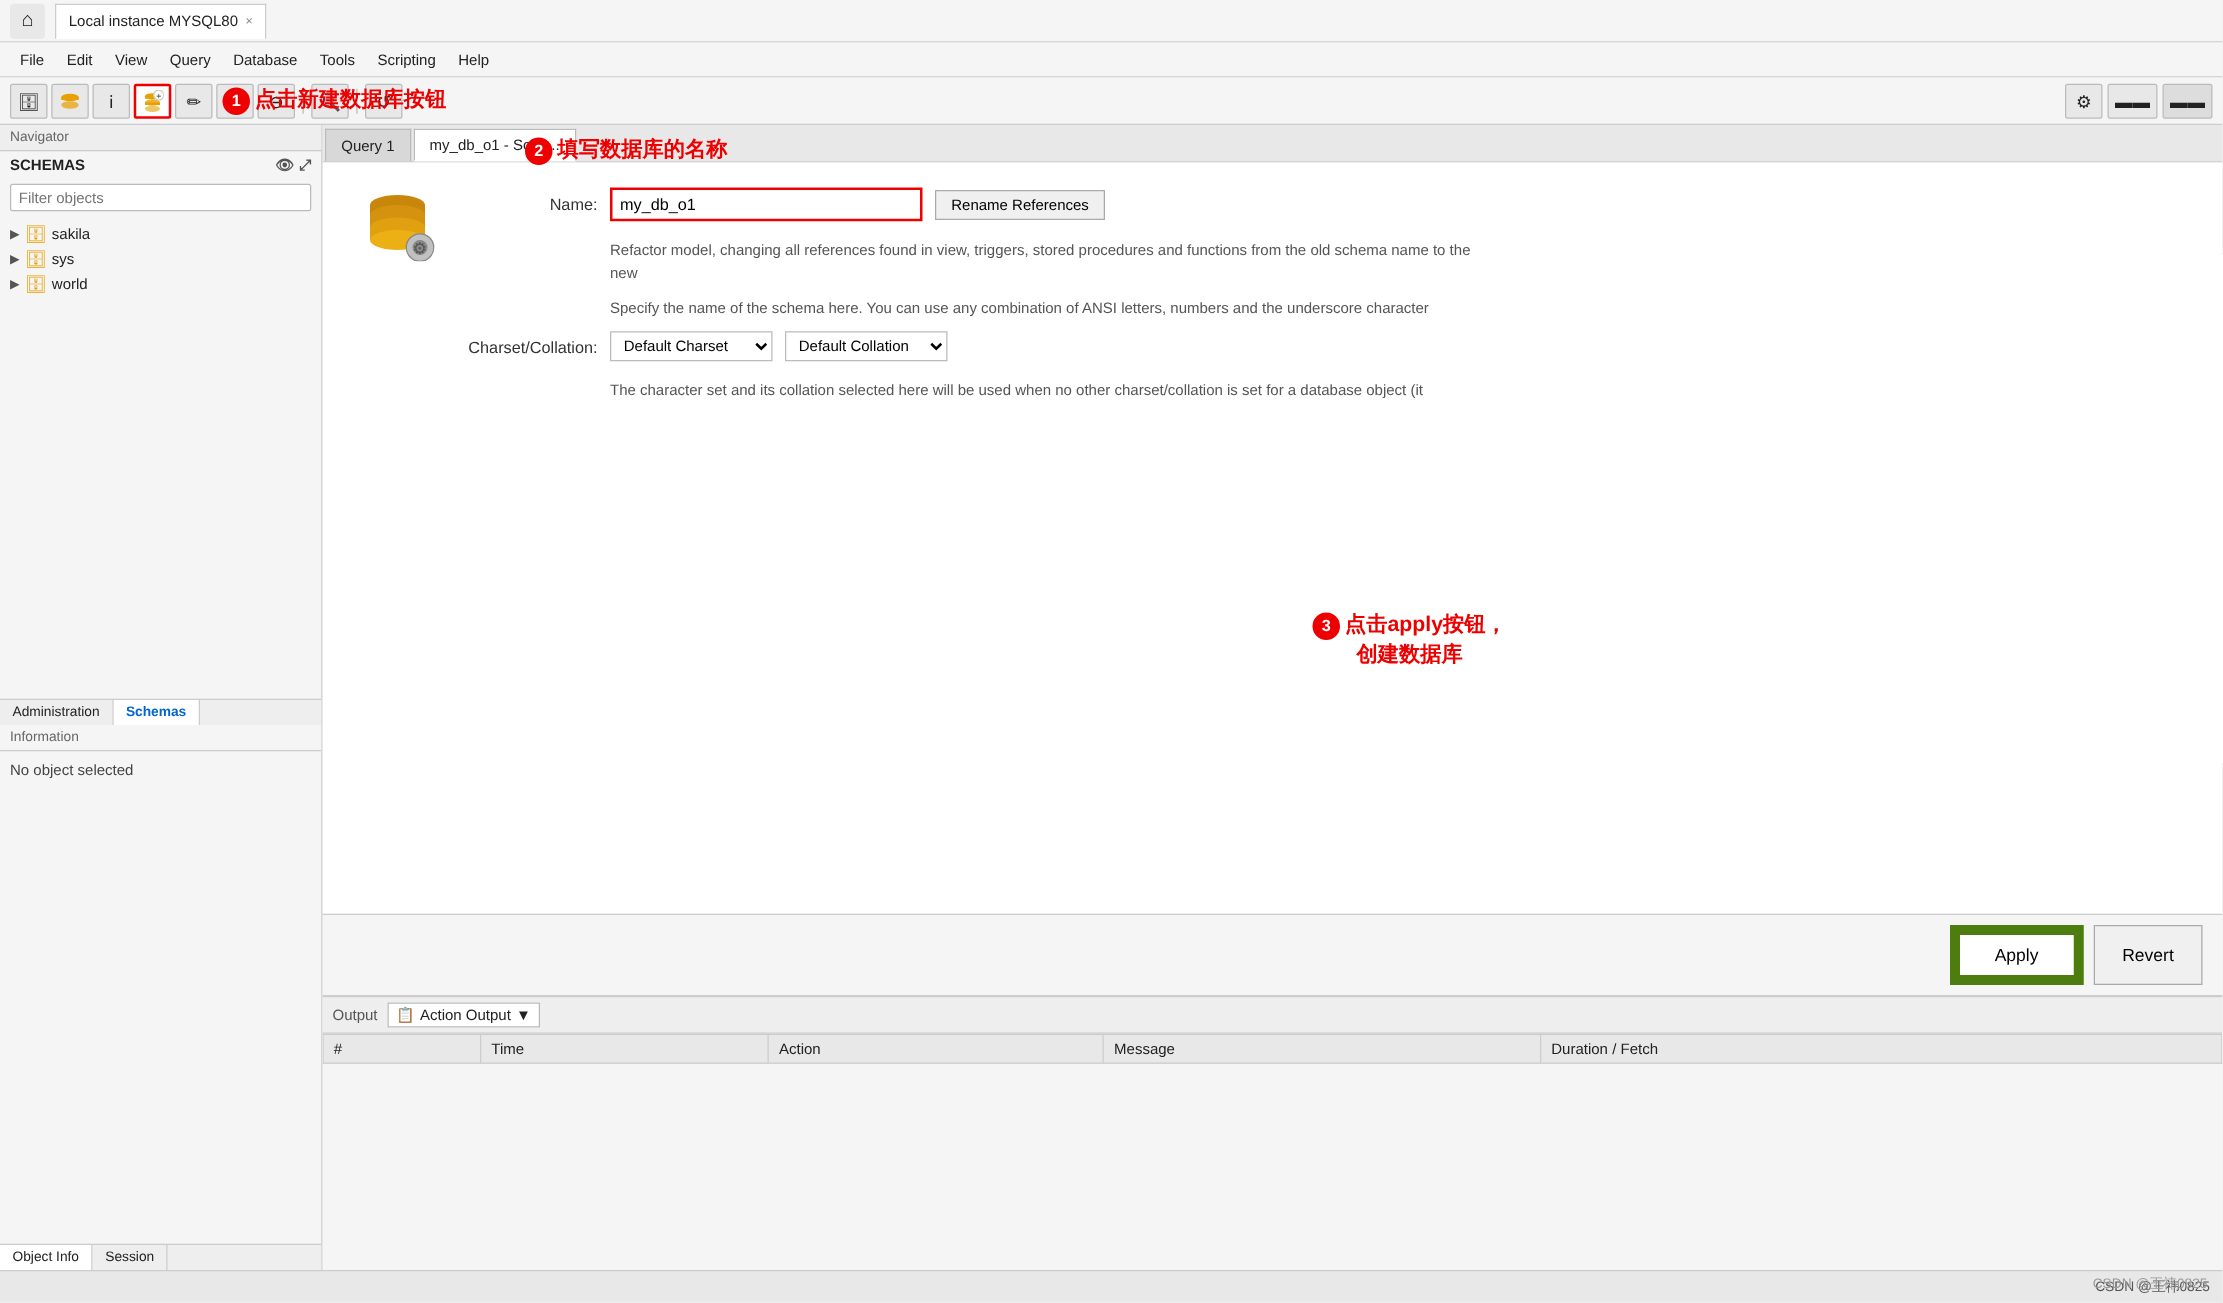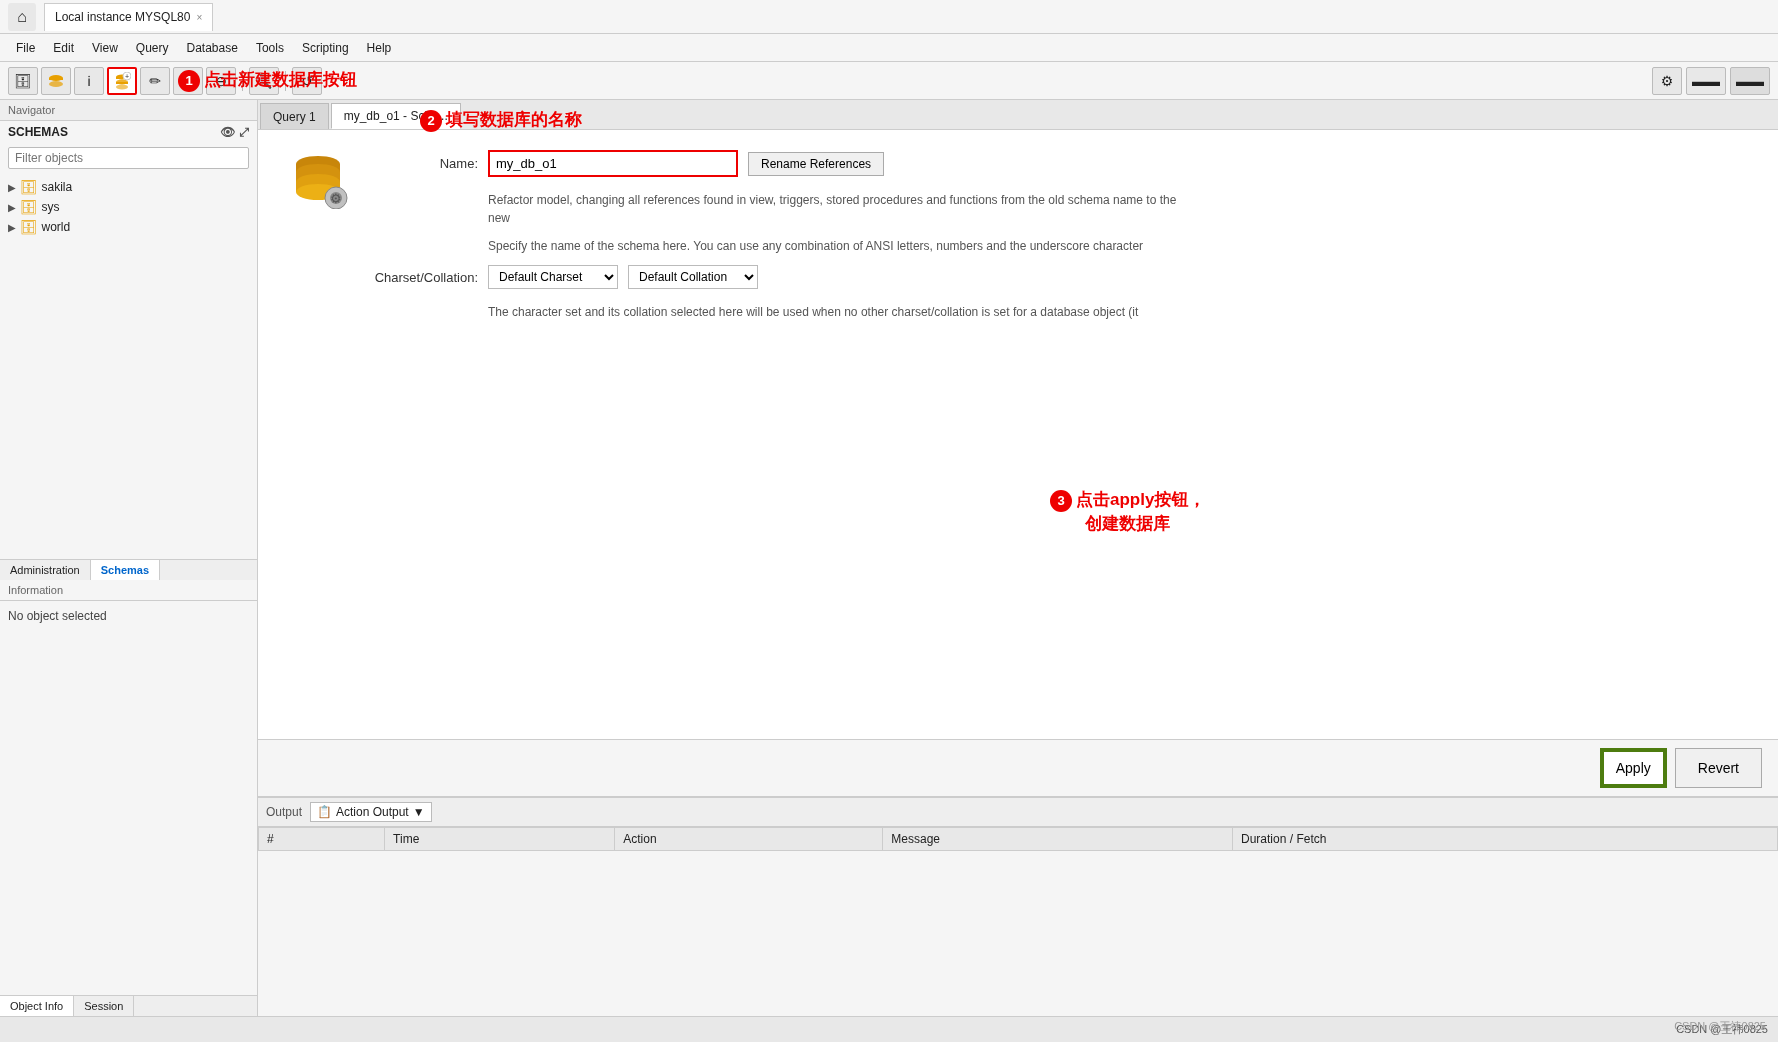--- a/index.html
+++ b/index.html
@@ -64,21 +64,21 @@
     .field-desc { margin-left: 120px; font-size: 12px; color: #555; max-width: 700px; line-height: 1.5; margin-bottom: 10px; }
     .charset-row { display: flex; align-items: center; gap: 10px; }
     .select-box { padding: 3px 6px; border: 1px solid #bbb; background: #fff; font-size: 12px; min-width: 130px; }
     .circle-num { display: inline-flex; align-items: center; justify-content: center; width: 22px; height: 22px; background: #e00; color: #fff; border-radius: 50%; font-size: 13px; font-weight: bold; margin-right: 4px; }
 
     
     .schema-tabs-section { display: flex; align-items: center; border-top: 1px solid #ccc; background: #f0f0f0; height: 32px; padding: 0 10px; gap: 2px; }
     .schema-sub-tab { padding: 4px 12px; font-size: 12px; cursor: pointer; border: 1px solid #bbb; background: #e8e8e8; margin-right: 2px; }
     .schema-sub-tab.active { background: #fff; border-bottom: 1px solid #fff; }
     .action-row { display: flex; justify-content: flex-end; padding: 8px 16px; gap: 8px; background: #f5f5f5; border-top: 1px solid #ccc; }
-    .apply-btn { padding: 8px 12px; background: #fff; border: 4px solid #4d7c0f; font-size: 14px; cursor: pointer; font-weight: 500; }
+    .apply-btn { padding: 8px 28px; background: #fff; border: 8px solid #4d7c0f; font-size: 14px; cursor: pointer; font-weight: 500; }
     .revert-btn { padding: 8px 22px; background: #f0f0f0; border: 1px solid #aaa; font-size: 14px; cursor: pointer; }
 
     
     .output-section { border-top: 2px solid #ccc; background: #f5f5f5; display: flex; flex-direction: column; height: 220px; }
     .output-header { display: flex; align-items: center; padding: 4px 8px; gap: 8px; border-bottom: 1px solid #ccc; background: #eee; }
     .output-label { font-size: 12px; color: #555; }
     .output-dropdown { display: flex; align-items: center; gap: 4px; padding: 2px 6px; background: #fff; border: 1px solid #bbb; font-size: 12px; cursor: pointer; }
     .output-table { width: 100%; border-collapse: collapse; font-size: 12px; }
     .output-table th { background: #e8e8e8; border: 1px solid #ccc; padding: 4px 8px; text-align: left; font-weight: normal; }
 

